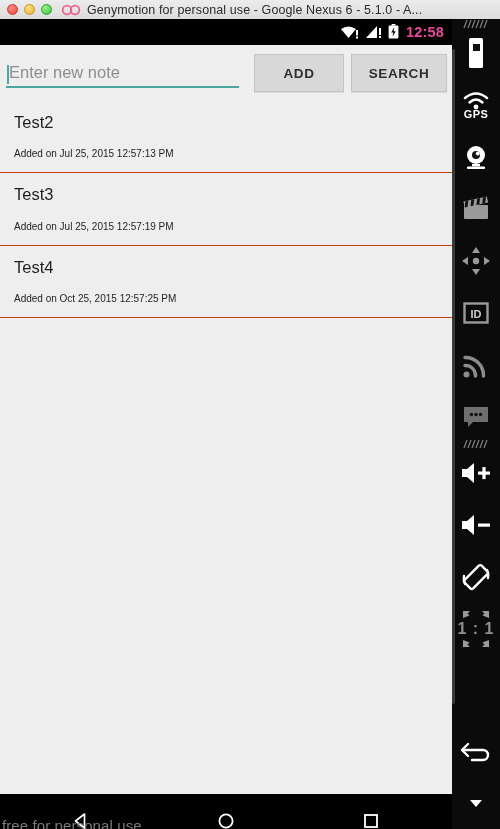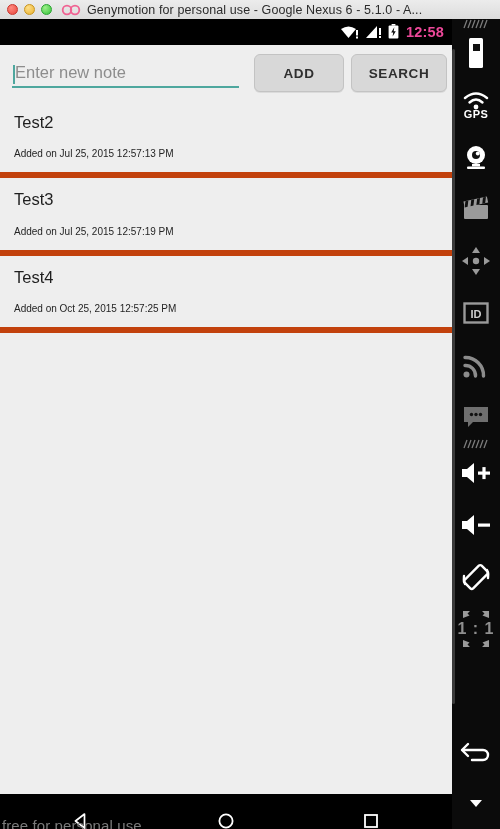--- a/index.html
+++ b/index.html
@@ -56,57 +56,57 @@
     background:#eeeeee;
   }
 
   
   .toolbar{
     position:absolute;left:0;top:0;width:452px;height:56px;
     background:#eeeeee;display:flex;align-items:center;
     box-sizing:border-box;padding:0 5px 0 0;
   }
   .field-wrap{
-    flex:1 1 auto;margin:0 8px 0 12px;position:relative;height:38px;
+    flex:1 1 auto;margin:0 8px 0 6px;position:relative;height:38px;
     display:flex;align-items:center;
   }
   .note-input{
     width:100%;height:30px;border:0;outline:0;background:transparent;
     font-family:"Liberation Sans",sans-serif;
     font-size:16.5px;color:#222;
     padding:0 2px 2px 3px;box-sizing:border-box;
   }
   .note-input::placeholder{color:#8d8d8d;opacity:1;}
   .field-underline{
     position:absolute;left:0;right:0;bottom:4px;height:2px;background:#4ea79e;
   }
   .field-caret{
     position:absolute;left:1px;bottom:8px;width:2px;height:19px;background:#4ea79e;
   }
   .btn{
     min-width:90px;height:38px;margin-left:7px;
     background:#d8d8d8;
     border:1px solid #c3c3c3;
-    border-radius:6px;
+    border-radius:0;
     color:#2f2f2f;font-size:13.5px;font-weight:bold;letter-spacing:.6px;
     font-family:"Liberation Sans",sans-serif;
     display:flex;align-items:center;justify-content:center;
     box-shadow:0 1px 0 rgba(0,0,0,.08);
     cursor:pointer;box-sizing:border-box;
   }
   .btn.search{min-width:96px;}
 
   
   .note-list{
     position:absolute;left:0;top:56px;width:452px;bottom:0;
     background:#eeeeee;overflow:hidden;
   }
   .note-item{
     padding:10px 4px 11px 14px;
-    border-bottom:6px solid #c2410c;
+    border-bottom:1px solid #c2410c;
     background:#eeeeee;cursor:default;
   }
   .note-title{font-size:16.5px;color:#1f1f1f;line-height:1.35;}
   .note-sub{font-size:10px;color:#242424;line-height:1.4;margin-top:14px;}
 
   
   .navbar{
     position:absolute;left:0;top:775px;width:452px;height:54px;
     background:#000;display:flex;align-items:center;justify-content:center;
     gap:105px;

